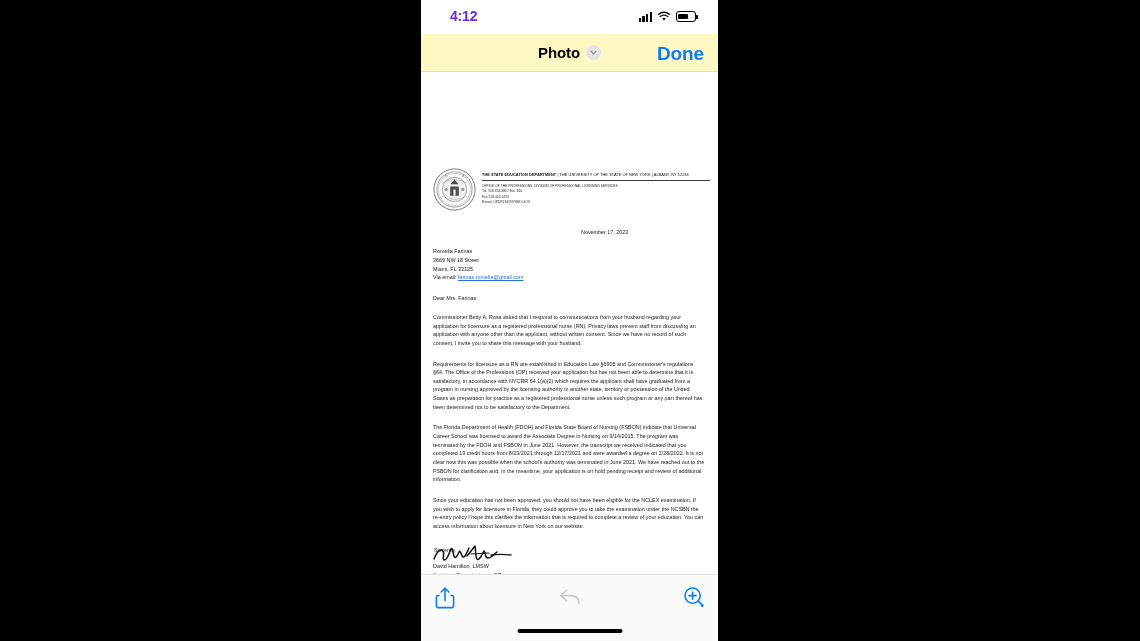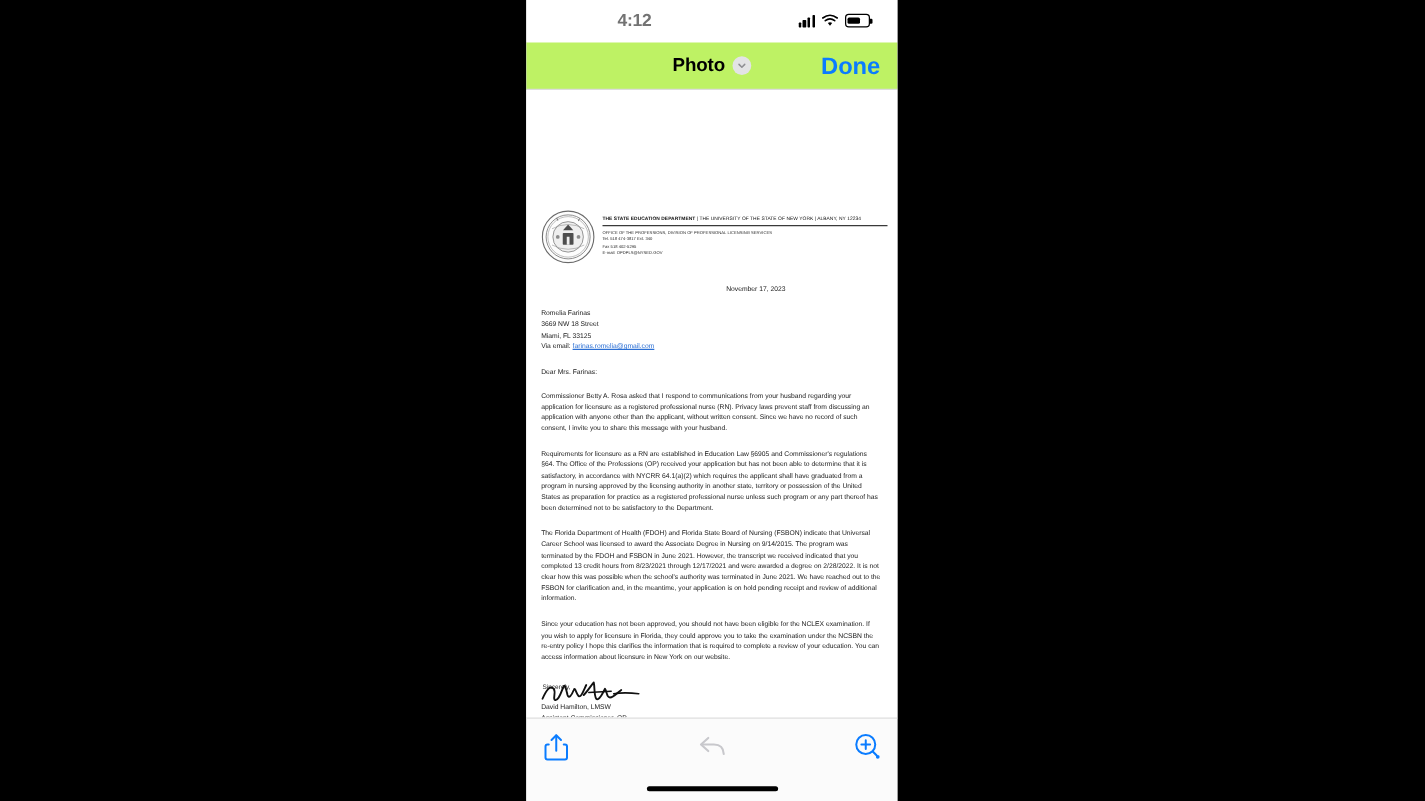--- a/index.html
+++ b/index.html
@@ -41,23 +41,22 @@
     height: 34px;
     background: #ffffff;
     flex: 0 0 auto;
   }
   .status-time {
     position: absolute;
     left: 29px;
     top: 8px;
     font-size: 14px;
     font-weight: bold;
-    color: #737373;
+    color: #6d28d9;
     letter-spacing: -0.2px;
-    margin-left: 44px;
   }
   .status-right {
     position: absolute;
     right: 22px;
     top: 11px;
     display: flex;
     align-items: center;
     gap: 5px;
   }
   .sig-bars {
@@ -102,21 +101,21 @@
     bottom: 1.4px;
     width: 55%;
     background: #000000;
     border-radius: 1.3px;
   }
 
   
   .navbar {
     position: relative;
     height: 37px;
-    background: #bef264;
+    background: #fef9c3;
     border-bottom: 0.5px solid #dcdcdc;
     flex: 0 0 auto;
     text-decoration: underline;
   }
   .nav-title-wrap {
     position: absolute;
     left: 0; right: 0; top: 0; bottom: 0;
     display: flex;
     align-items: center;
     justify-content: center;

